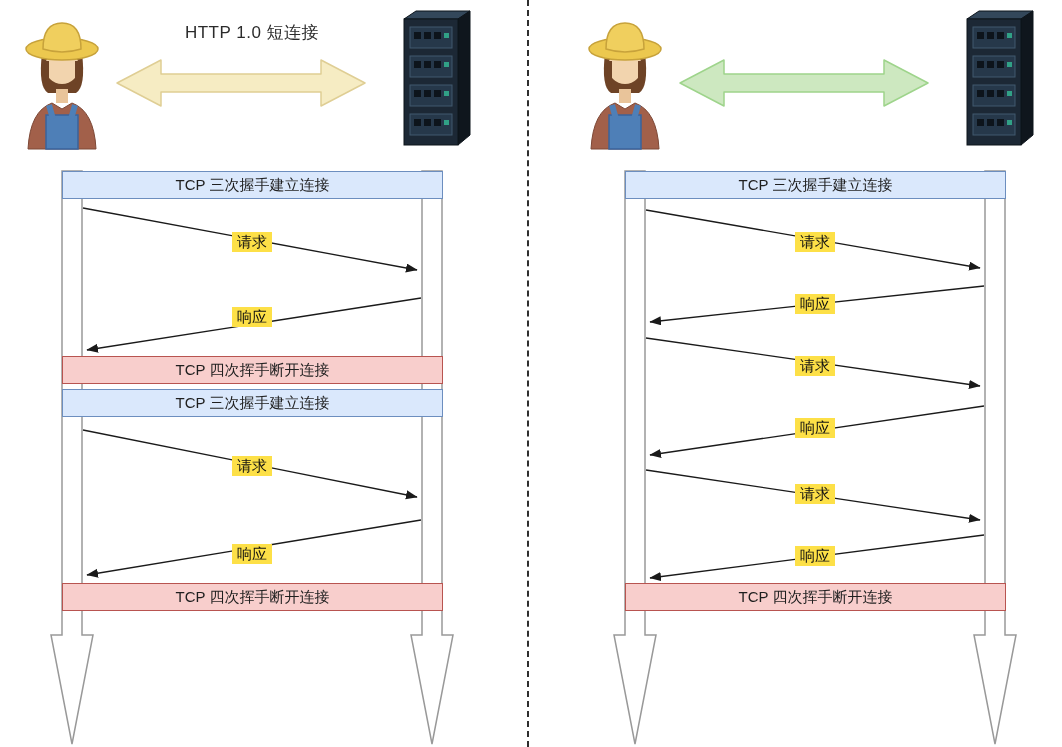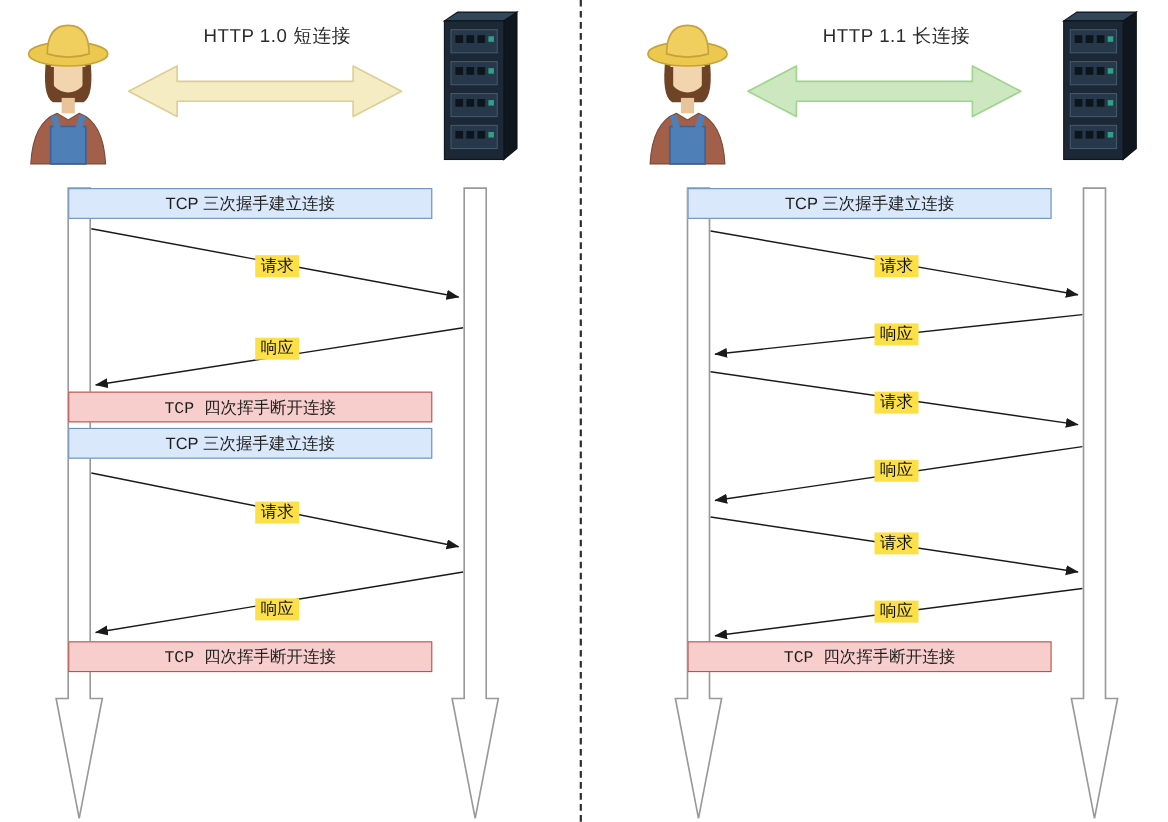--- a/index.html
+++ b/index.html
@@ -19,25 +19,25 @@
   .biarrow { position:absolute; left:115px; top:56px; width:252px; height:54px; }
   .biarrow polygon { stroke-width:1.5; stroke-linejoin:round; }
   .panel.left  .biarrow polygon { fill:var(--arrow-left-fill,#f6ecc3);  stroke:var(--arrow-left-stroke,#dfce94); }
   .panel.right .biarrow polygon { fill:var(--arrow-right-fill,#cde8c0); stroke:var(--arrow-right-stroke,#9ed48b); }
 
   
   .seq { position:absolute; left:0; top:0; width:510px; height:747px; }
   .lifeline { fill:#ffffff; stroke:var(--lifeline-stroke,#999); stroke-width:1.5; }
   .msg-line { stroke:var(--message-color,#1a1a1a); stroke-width:1.3; fill:none; }
 
-  .banner { position:absolute; left:62px; width:331px; height:28px;
+  .banner { position:absolute; left:62px; width:381px; height:28px;
             display:flex; align-items:center; justify-content:center;
             font-size:15px; color:#1f1f1f; border:1px solid #888; }
   .banner.blue { background:var(--banner-blue-fill,#dae8fc); border-color:var(--banner-blue-border,#6c8ebf); }
-  .banner.red  { background:var(--banner-red-fill,#f8cecc);  border-color:var(--banner-red-border,#b85450);font-family:Liberation Mono, monospace; }
+  .banner.red  { background:var(--banner-red-fill,#f8cecc);  border-color:var(--banner-red-border,#b85450); }
 
   .msg-label { position:absolute; left:252px; transform:translateX(-50%);
                font-size:15px; color:#111; background:#fde047; padding:0 5px; line-height:20px; }
 </style>
 </head>
 <body>
 
 <div class="divider"></div>
 
 <section class="panel left">
@@ -121,21 +121,20 @@
     <path d="M37,96 L41,110" stroke="#4e7fb7" stroke-width="6"></path>
     <path d="M63,96 L59,110" stroke="#4e7fb7" stroke-width="6"></path>
     <rect x="44" y="80" width="12" height="14" fill="#e9c49a"></rect>
     <ellipse cx="50" cy="58" rx="17" ry="17" fill="#f2d4ae"></ellipse>
     <path d="M33,52 Q31,70 37,76 L37,52 Z" fill="#6e4326"></path>
     <path d="M67,52 Q69,70 63,76 L63,52 Z" fill="#6e4326"></path>
     <ellipse cx="50" cy="40" rx="36" ry="11" fill="#ecc84f" stroke="#c7a23b" stroke-width="1.5"></ellipse>
     <path d="M31,40 Q31,14 50,14 Q69,14 69,40 Q50,46 31,40 Z" fill="#f0cf5e" stroke="#c7a23b" stroke-width="1.5"></path>
   </svg>
 
-  <div class="panel-title">HTTP 1.1 长连接</div>
 
   <svg class="biarrow" viewBox="0 0 252 54">
     <polygon points="2,27 46,4 46,18 206,18 206,4 250,27 206,50 206,36 46,36 46,50"></polygon>
   </svg>
 
   <svg class="server" viewBox="0 0 90 145">
     <polygon points="16,12 28,4 82,4 70,12" fill="#33475a" stroke="#0d141b"></polygon>
     <polygon points="70,12 82,4 82,128 70,138" fill="#0f161d" stroke="#0d141b"></polygon>
     <rect x="16" y="12" width="54" height="126" fill="#1c2835" stroke="#0d141b"></rect>
     <rect x="22" y="20" width="42" height="21" fill="#26384a" stroke="#41586e"></rect>

